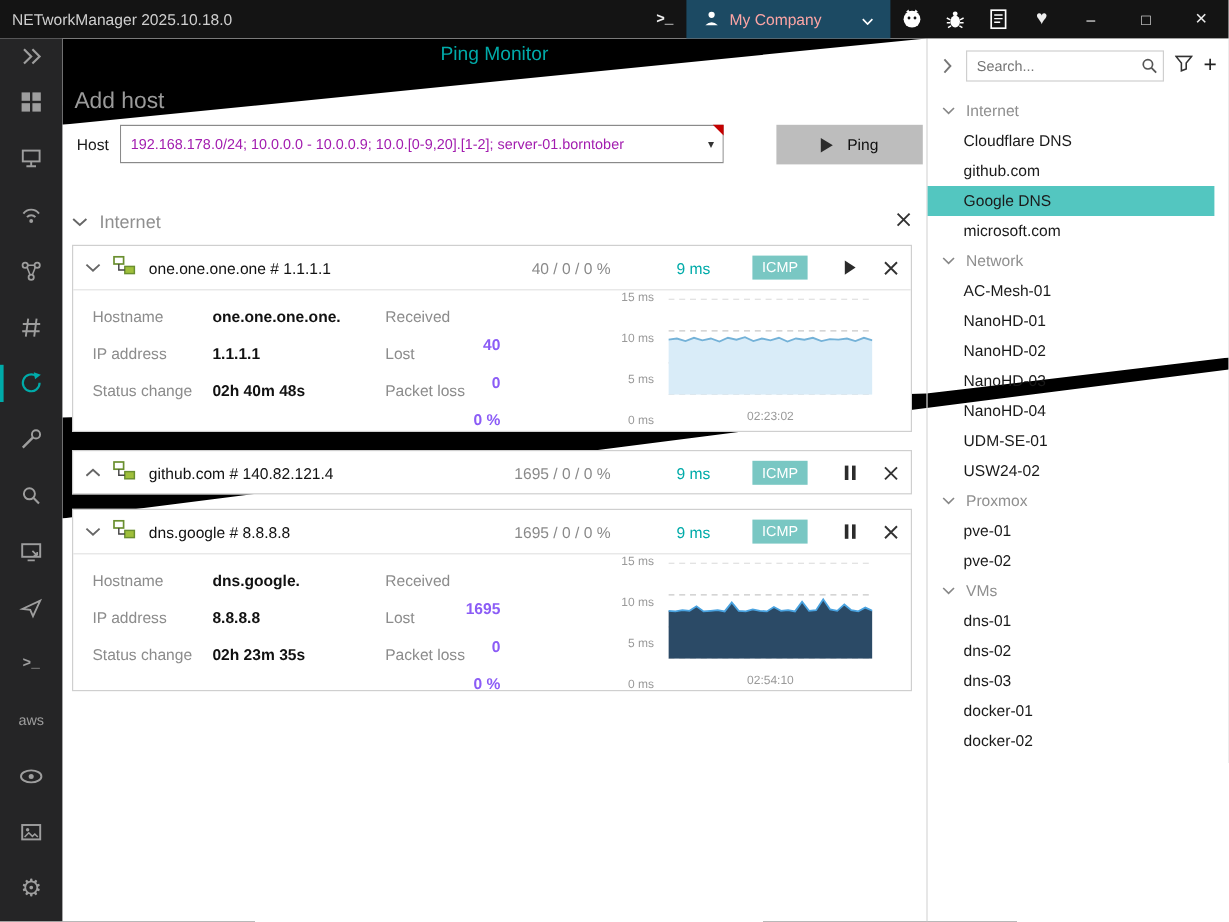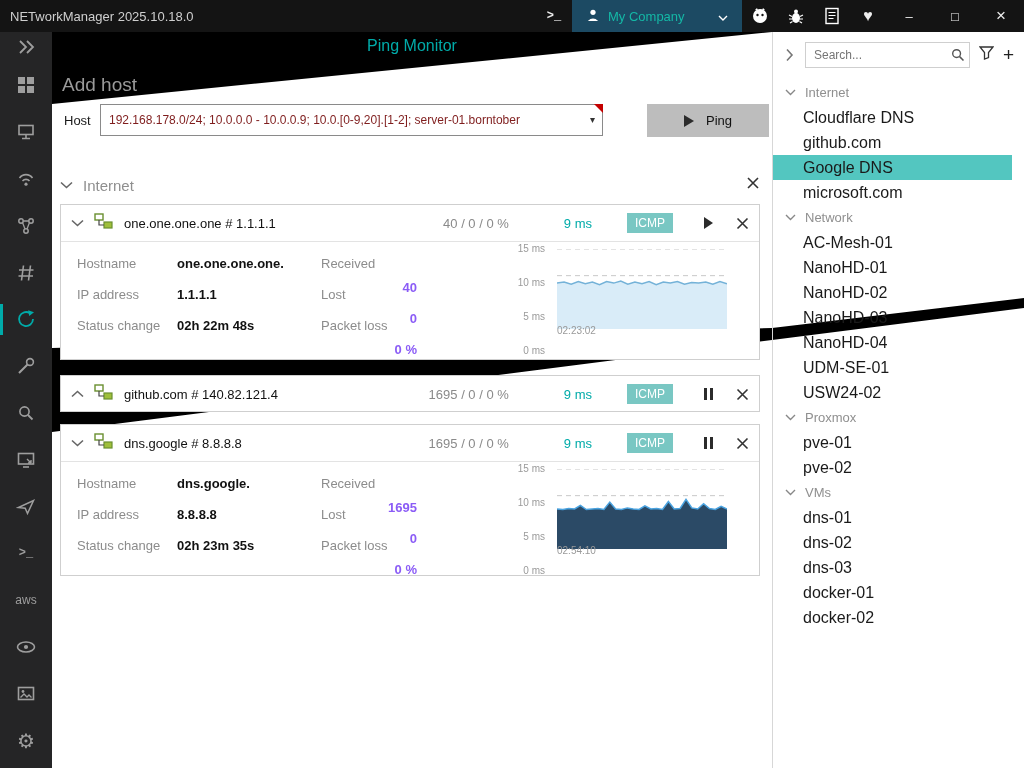--- a/index.html
+++ b/index.html
@@ -11,21 +11,21 @@
   .wedge-a { clip-path:polygon(52px 32px, 772px 32px, 52px 104px); }
   .wedge-b { clip-path:polygon(52px 348px, 772px 328px, 1024px 298px, 1024px 308px, 772px 340px, 52px 432px); }
 
   
   .titlebar { position:absolute; top:0; left:0; width:1024px; height:32px; background:#141414;
     display:flex; align-items:center; z-index:10; color:#d8d8d8; font-size:13px; }
   .titlebar .app-title { margin-left:10px; color:#cfcfcf; }
   .tb-right { margin-left:auto; display:flex; align-items:center; height:32px; }
   .tb-icon { width:36px; height:32px; display:flex; align-items:center; justify-content:center; color:#eee; }
   .tb-console { font-family:"Liberation Mono", monospace; font-weight:bold; font-size:12px; }
-  .profile-btn { height:32px; background:#1c4a63; color:#14b8a6; display:flex; align-items:center; gap:8px;
+  .profile-btn { height:32px; background:#1c4a63; color:#fca5a5; display:flex; align-items:center; gap:8px;
     padding:0 14px; min-width:170px; }
   .win-btn { width:46px; height:32px; display:flex; align-items:center; justify-content:center; color:#eee; font-size:13px; }
   .win-btn.close { font-size:17px; }
 
   
   .left-rail { position:absolute; top:32px; left:0; width:52px; height:736px; background:#252526; z-index:10;
     display:flex; flex-direction:column; align-items:stretch; padding-bottom:4px; }
   .rail-item { width:52px; height:47px; display:flex; align-items:center; justify-content:center;
     color:#9e9e9e; position:relative; font-size:12px; }
   .rail-item.small { height:30px; }
@@ -35,21 +35,21 @@
   .rail-mono { font-family:"Liberation Mono", monospace; font-weight:bold; }
 
   
   .main { position:absolute; top:32px; left:52px; width:720px; height:736px; z-index:2; }
   .page-title { position:absolute; top:5px; left:0; width:100%; text-align:center; color:#00aba9; font-size:16px; }
   .add-host-title { position:absolute; top:42px; left:10px; color:#9a9a9a; font-size:19px; }
   .host-row { position:absolute; top:72px; left:0; width:720px; height:34px; }
   .host-label { position:absolute; left:12px; top:9px; font-size:13px; color:#1a1a1a; }
   .host-input-wrap { position:absolute; left:48px; top:0; width:503px; height:32px; border:1px solid #8a8a8a; background:#fff; }
   .host-input-wrap input { width:100%; height:100%; border:none; outline:none; padding:0 24px 0 8px; font-size:12px;
-    color:#7f1d1d; font-family:"Liberation Sans", sans-serif; }
+    color:#a21caf; font-family:"Liberation Sans", sans-serif; }
   .combo-caret { position:absolute; right:7px; top:9px; font-size:10px; color:#333; }
   .err-corner { position:absolute; right:-1px; top:-1px; width:0; height:0; border-left:9px solid transparent; border-top:9px solid #c40000; }
   .ping-btn { position:absolute; left:575px; top:0; width:122px; height:33px; background:#bdbdbd; border:none;
     display:flex; align-items:center; justify-content:center; gap:12px; font-size:13px; color:#111;
     font-family:"Liberation Sans", sans-serif;margin-left:20px; }
   .play-tri { width:0; height:0; border-left:10px solid #2b2b2b; border-top:6px solid transparent; border-bottom:6px solid transparent; }
 
   .group-header { position:absolute; top:138px; left:8px; width:700px; height:30px; display:flex; align-items:center; gap:10px; }
   .group-header .glabel { color:#8f8f8f; font-size:15px; }
   .group-header .gclose { margin-left:auto; }
@@ -70,32 +70,32 @@
 
   .card-body { position:relative; border-top:1px solid #e3e3e3; height:115px; font-size:13px; }
   .dl { position:absolute; color:#8c8c8c; line-height:16px; }
   .dv { position:absolute; color:#111; font-weight:bold; line-height:16px; }
   .dvr { position:absolute; left:300px; width:56px; text-align:right; color:#8b5cf6; font-weight:bold; line-height:16px;margin-top:24px; }
   .r1 { top:14px; } .r2 { top:45px; } .r3 { top:76px; }
   .c1 { left:16px; } .c2 { left:116px; } .c3 { left:260px; }
   .chart-ticks { position:absolute; left:428px; top:1px; width:56px; height:92px; display:flex; flex-direction:column;
     justify-content:space-between; align-items:flex-end; color:#9a9a9a; font-size:10px;gap:23px; }
   .chart-plot { position:absolute; left:496px; top:7px; }
-  .chart-time { position:absolute; left:496px; top:83px; width:170px; color:#9a9a9a; font-size:10px; }
+  .chart-time { position:absolute; left:496px; top:100px; width:170px; text-align:center; color:#9a9a9a; font-size:10px; }
 
   
   .profiles { position:absolute; top:32px; left:772px; width:252px; height:736px; z-index:2; border-left:1px solid #d7d7d7; }
   .profiles-top { height:46px; display:flex; align-items:center; padding:0 10px; gap:9px; }
   .searchbox { position:relative; flex:1; }
   .searchbox input { width:100%; height:26px; border:1px solid #cfcfcf; padding:0 26px 0 8px; font-size:12px; color:#555;
     outline:none; font-family:"Liberation Sans", sans-serif; }
   .search-mag { position:absolute; right:5px; top:6px; }
   .tree { position:absolute; top:48px; left:0; right:0; }
   .tgroup { height:25px; display:flex; align-items:center; gap:9px; padding-left:12px; color:#8f8f8f; font-size:13px; }
-  .titem { height:25px; display:flex; align-items:center; padding-left:30px; font-size:16px; color:#1a1a1a; }
+  .titem { height:25px; display:flex; align-items:center; padding-left:30px; font-size:13px; color:#1a1a1a; }
   .titem.selected { background:#53c6c0; margin-right:12px; }
 
   .chev { display:inline-flex; }
   .chev.up { transform:rotate(180deg); }
   .chev.right { transform:rotate(-90deg); }
 </style>
 </head>
 <body>
 
 <div class="app">
@@ -294,21 +294,21 @@
               <path d="M1.5,1.5 L11.5,11.5 M11.5,1.5 L1.5,11.5" stroke="#333" stroke-width="1.6"></path>
             </svg>
         </span>
       </div>
       <div class="card-body">
         <span class="dl r1 c1">Hostname</span>
         <span class="dv r1 c2">one.one.one.one.</span>
         <span class="dl r2 c1">IP address</span>
         <span class="dv r2 c2">1.1.1.1</span>
         <span class="dl r3 c1">Status change</span>
-        <span class="dv r3 c2">02h 22m 48s</span>
+        <span class="dv r3 c2">02h 40m 48s</span>
         <span class="dl r1 c3">Received</span>
         <span class="dvr r1">40</span>
         <span class="dl r2 c3">Lost</span>
         <span class="dvr r2">0</span>
         <span class="dl r3 c3">Packet loss</span>
         <span class="dvr r3">0 %</span>
         <div class="chart-ticks">
           <span>15 ms</span>
             <span>10 ms</span>
           <span>5 ms</span>

